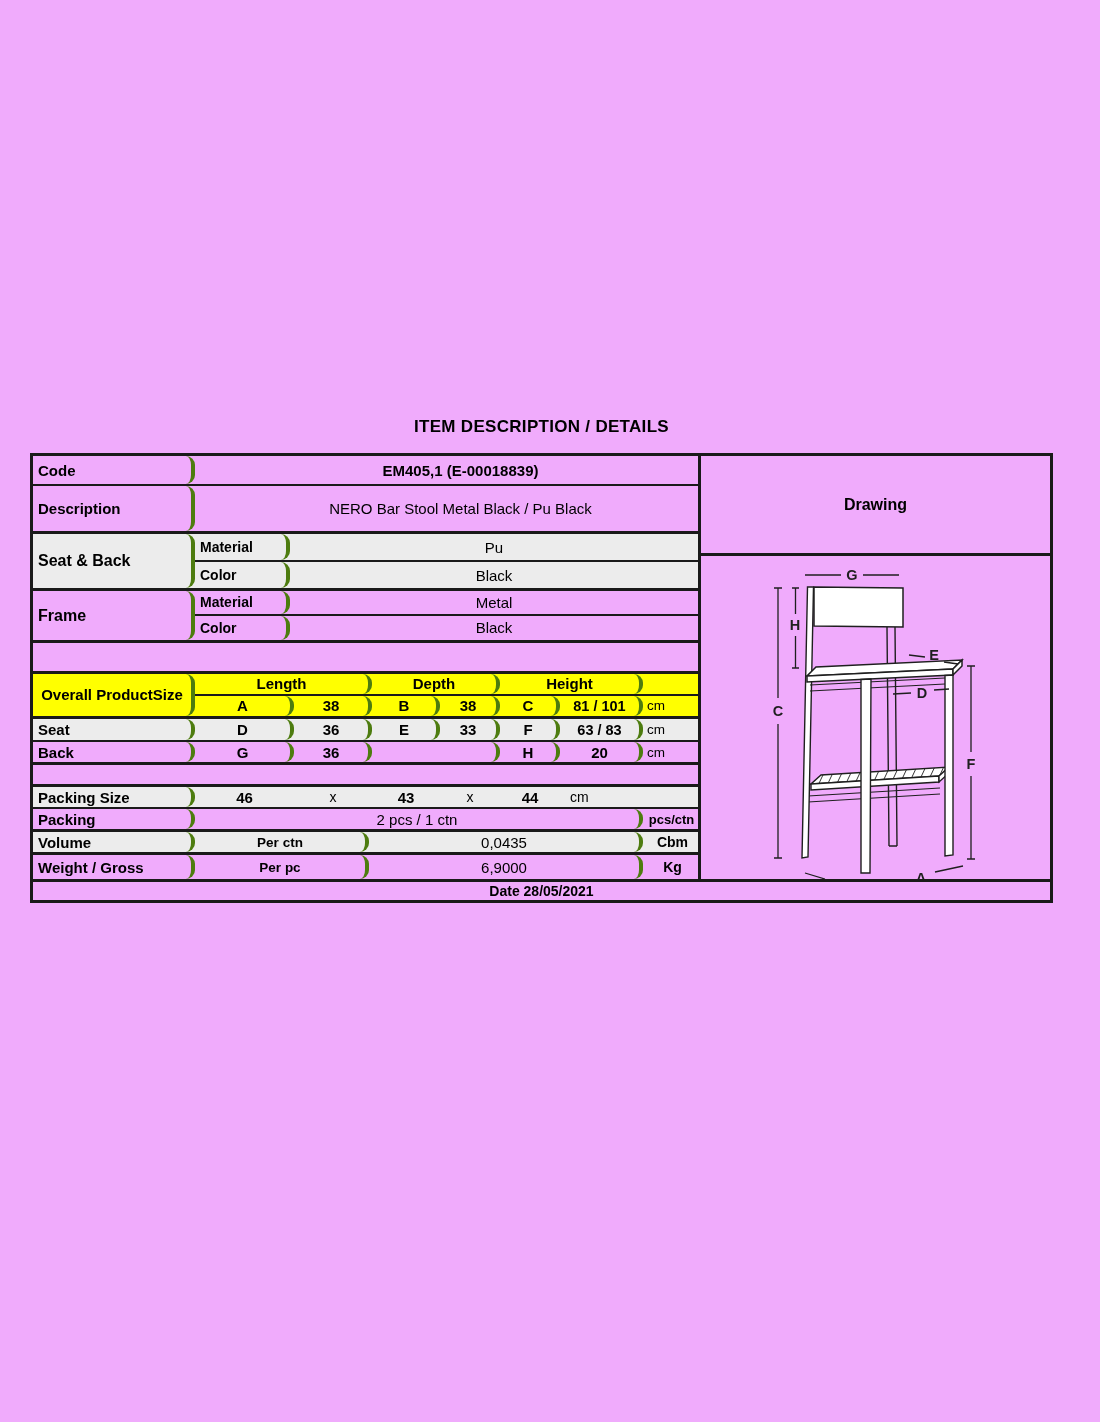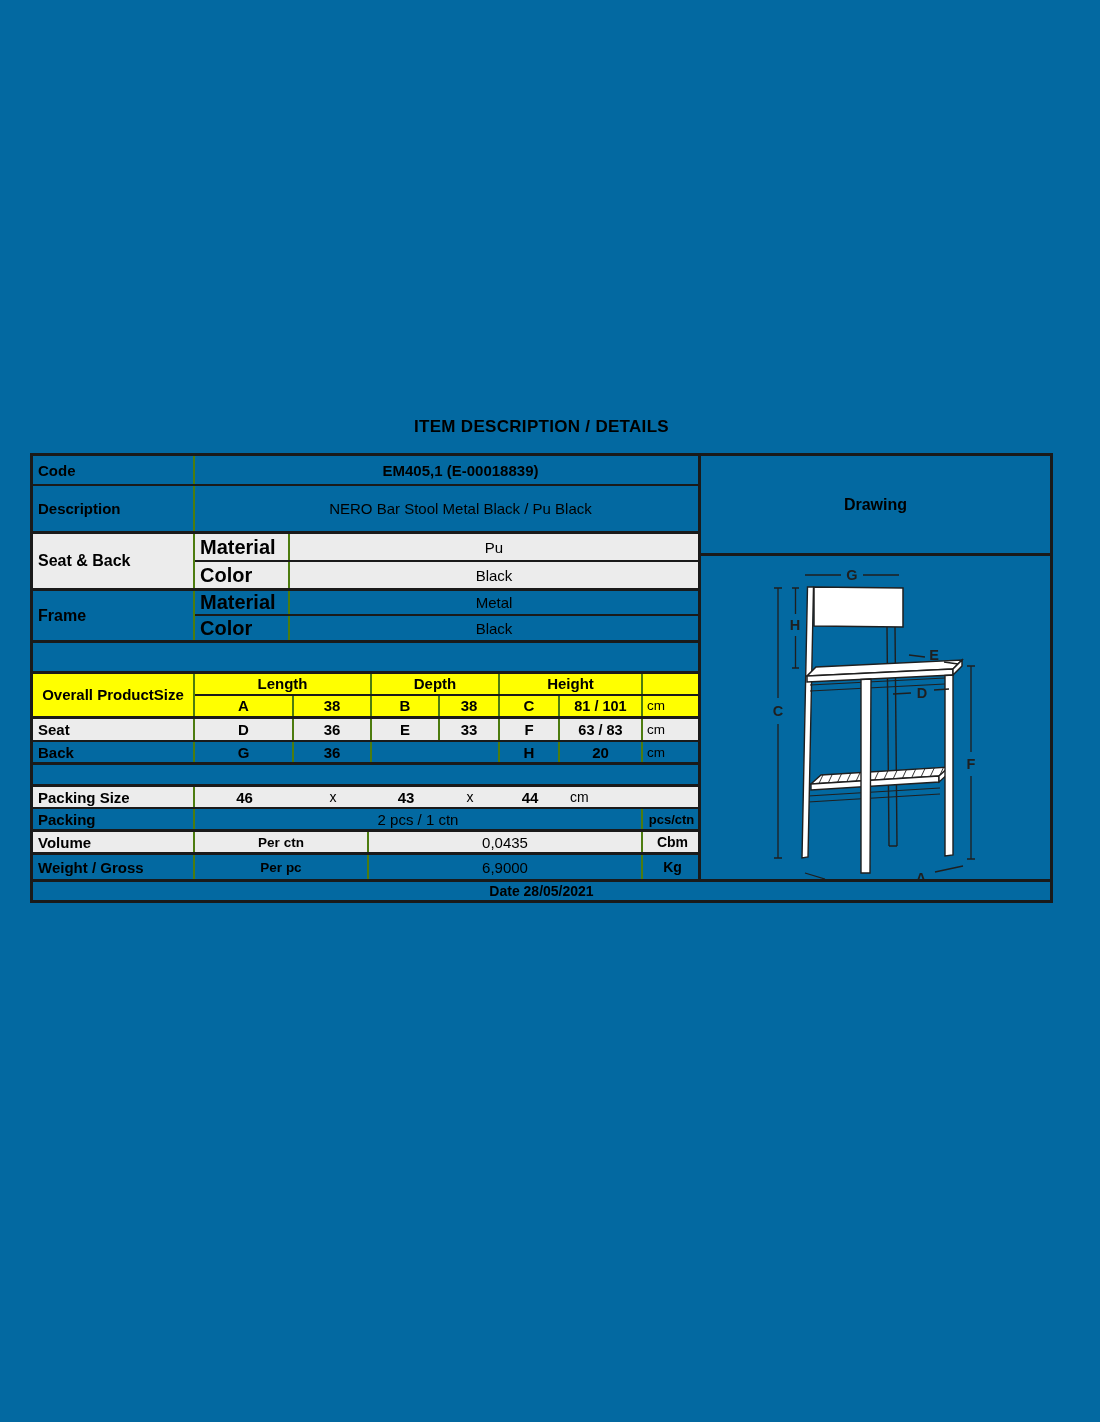--- a/index.html
+++ b/index.html
@@ -1,17 +1,17 @@
 <!DOCTYPE html>
 <html><head>
 <meta charset="utf-8">
 <style>
   html,body { margin:0; padding:0; background:#ffffff; }
   .page {
-    position:relative; width:1100px; height:1422px; background:#0369a1;
+    position:relative; width:1100px; height:1422px; background:#f0abfc;
     font-family:"Liberation Sans", sans-serif; color:#000;
   }
   .doc-title {
     position:absolute; left:30px; top:417px; width:1023px;
     text-align:center; font-size:17px; font-weight:bold; letter-spacing:.3px;
   }
   .spec-table {
     position:absolute; left:30px; top:453px; width:1023px; height:450px;
     border:3px solid #1a1a1a; box-sizing:border-box;
     display:flex; flex-direction:column;
@@ -20,37 +20,37 @@
   .left-part { width:665px; display:flex; flex-direction:column; }
   .right-part { width:352px; box-sizing:border-box; border-left:3px solid #1a1a1a;
     display:flex; flex-direction:column; }
   .row, .block { display:flex; box-sizing:border-box; }
   .bb2 { border-bottom:2px solid #1a1a1a; }
   .bb3 { border-bottom:3px solid #1a1a1a; }
   .cell {
     box-sizing:border-box; display:flex; align-items:center; justify-content:center;
     font-size:15px; overflow:hidden; white-space:nowrap;
   }
-  .rb { border-right:2px solid #4d7c0f; }
+  .rb { border-right:4px solid #4d7c0f;border-radius:9px; }
   .lbl { justify-content:flex-start; padding-left:5px; font-weight:bold; }
   .bold { font-weight:bold; }
   .shade { background:#ececec; }
   .yellow { background:#ffff00; }
   .c0 { width:162px; } .c1 { width:99px; } .c2 { width:78px; }
   .c3 { width:68px; } .c4 { width:60px; } .c5 { width:60px; }
   .c6 { width:83px; } .c7 { width:55px; }
   .cmat { width:95px; } .cvalwide { width:408px; }
   .cflex { flex:1;padding-left:28px; }
   .cLen { width:177px; } .cDep { width:128px; } .cHei { width:143px; }
   .cBmerge { width:128px; }
   .cper { width:174px; } .cval { width:274px; }
   .cpack { width:448px; }
   .unit { justify-content:flex-start; padding-left:4px; font-size:13.5px; }
   .unitb { font-weight:bold; font-size:13px; padding-left:2px; }
-  .smalllbl { font-size:20px; }
+  .smalllbl { font-size:14px; }
   .blockLabel { box-sizing:border-box; display:flex; align-items:center;
     font-size:16px; font-weight:bold;text-align:center; }
   .blockRows { flex:1; display:flex; flex-direction:column; }
   .yellowLabel { flex-direction:row; justify-content:center; align-items:center;
     line-height:20px; font-size:15px; text-align:center; }
   .drawing-title {
     height:100px; box-sizing:border-box; display:flex; align-items:center;
     justify-content:center; font-size:16px; font-weight:bold;
   }
   .drawing-area { flex:1; display:flex; align-items:stretch; justify-content:center; overflow:hidden; }

